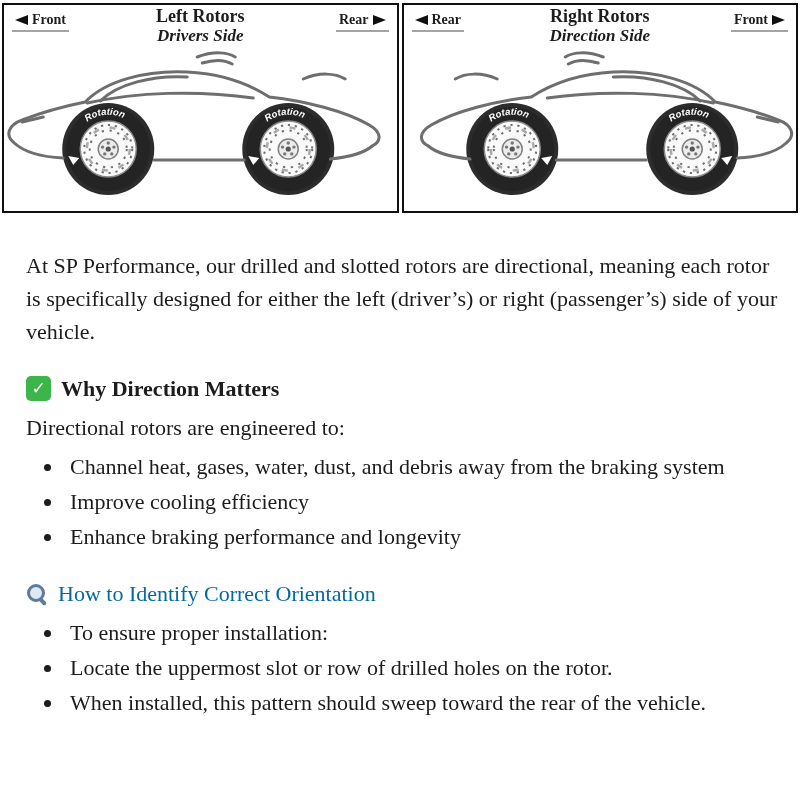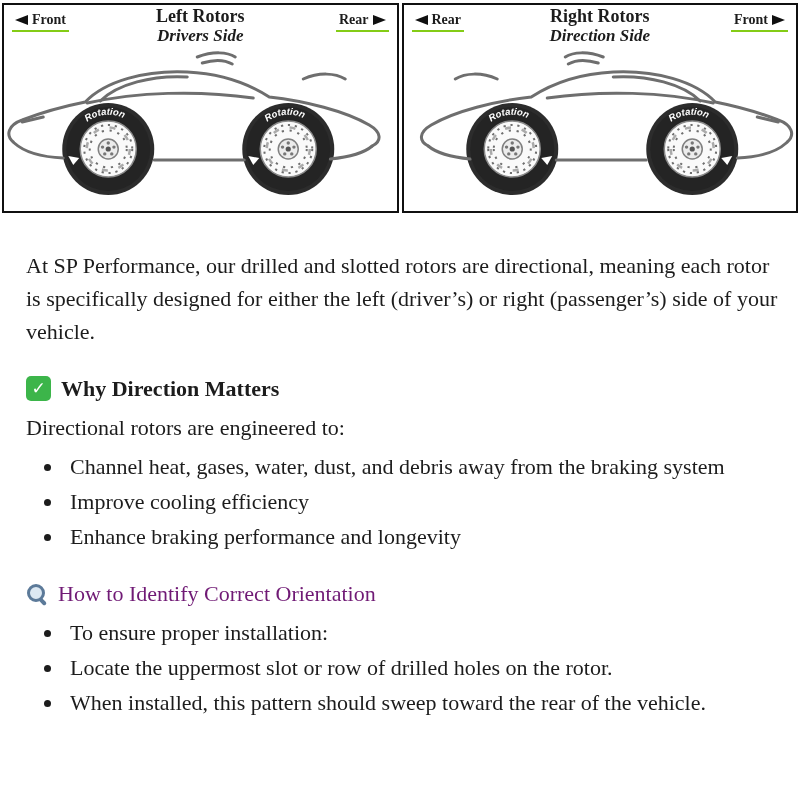--- a/index.html
+++ b/index.html
@@ -8,41 +8,41 @@
     width:800px; height:800px; overflow:hidden; background:#fff;
     font-family:"Liberation Serif", serif; color:#1c1c1c;
   }
 
   
   .diagram { display:flex; gap:3px; padding:3px 2px 0 2px; }
   .panel { flex:1; border:2px solid #101010; background:#fff; height:210px; position:relative; }
   .panel-header { position:relative; height:40px; }
   .dir {
     position:absolute; top:7px; display:flex; align-items:center; gap:4px;
-    font-weight:bold; font-size:14px; border-bottom:2px solid #84cc16; padding:0 3px 2px 3px;
+    font-weight:bold; font-size:14px; border-bottom:2px solid #a3a3a3; padding:0 3px 2px 3px;
   }
   .dir-left { left:8px; }
   .dir-right { right:8px; }
   .arr { display:inline-block; width:0; height:0; }
   .arr-left  { border-top:5px solid transparent; border-bottom:5px solid transparent; border-right:13px solid #101010; }
   .arr-right { border-top:5px solid transparent; border-bottom:5px solid transparent; border-left:13px solid #101010; }
   .titles { position:absolute; left:0; right:0; top:2px; text-align:center; }
   .panel-title { font-weight:bold; font-size:18px; line-height:1.05; }
   .panel-subtitle { font-weight:bold; font-style:italic; font-size:17px; }
   svg.car { display:block; width:100%; height:162px; }
 
   
   .article { padding:14px 22px 0 26px; font-size:22px; line-height:1.5;margin-top:16px; }
   .article p { margin:6px 0 4px 0; }
   .sec-heading {
     display:flex; align-items:center; gap:10px;
     font-size:22px; margin:24px 0 6px 0;
   }
   .sec-heading.bold { font-weight:bold; }
-  .sec-heading.plain { font-weight:normal; color:#701a75; }
+  .sec-heading.plain { font-weight:normal; color:#0369a1; }
   ul.bullets { margin:6px 0 4px 0; padding-left:38px; list-style:disc; }
   ul.bullets li { padding-left:6px; margin:2px 0; }
 
   
   .check-icon {
     display:inline-flex; align-items:center; justify-content:center;
     width:25px; height:25px; border-radius:5px; background:#3cb54a;
     color:#fff; font-size:17px; font-weight:bold; flex:0 0 auto;
     font-family:"DejaVu Sans", sans-serif;
   }

